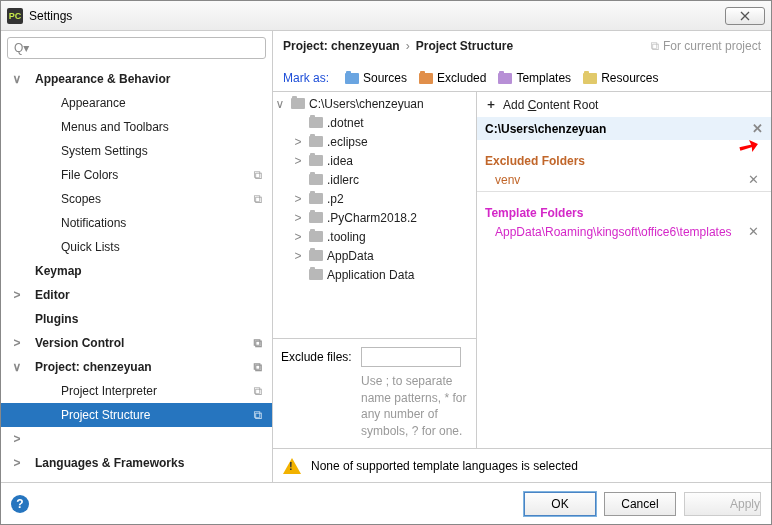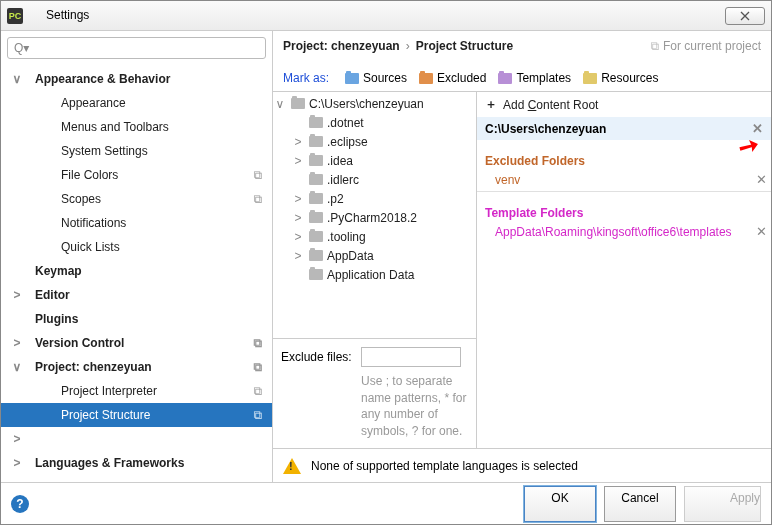--- a/index.html
+++ b/index.html
@@ -27,22 +27,22 @@
       height: 30px;
       background: linear-gradient(#fafafa, #ececec);
       border-bottom: 1px solid #ccc;
       display: flex;
       align-items: center;
       padding: 0 6px;
       justify-content: space-between;
     }
     .titlebar-left {
       display: flex;
-      align-items: flex-start;
-      gap: 23px;
+      align-items: center;
+      gap: 6px;
     }
     .app-icon {
       width: 16px;
       height: 16px;
       background: #333;
       display: flex;
       align-items: center;
       justify-content: center;
       font-size: 9px;
       color: #c6e84a;
@@ -202,21 +202,21 @@
       display: flex;
       align-items: center;
     }
     .add-root { color: #222; font-weight: normal; cursor:default; }
     .plus { font-weight: bold; margin-right: 6px; }
     .content-root-row { background: #e8f2fb; font-weight: bold; justify-content: space-between;}
     .xbtn { color: #888; cursor: default; font-size: 13px; }
     .heading { font-weight: bold; padding: 14px 8px 2px; }
     .excluded-h { color: #c1662a; }
     .template-h { color: #d427c8; }
-    .item-row { padding: 2px 4px 2px 18px; display:flex; justify-content:space-between; align-items:center; }
+    .item-row { padding: 2px 12px 2px 18px; display:flex; justify-content:space-between; align-items:center; }
     .item-row.exc { color: #c1662a; border-bottom:1px solid #e0e0e0; padding-bottom:4px; }
     .item-row.tpl { color: #d427c8; }
     .warning {
       border-top: 1px solid #ccc;
       height: 34px;
       display: flex;
       align-items: center;
       padding: 0 10px;
       gap: 10px;
     }
@@ -242,21 +242,21 @@
       gap: 8px;
     }
     .help-ico {
       width: 18px; height:18px; border-radius:50%;
       background:#2675bf; color:#fff;
       display:flex;align-items:center;justify-content:center;
       font-weight:bold;font-size:12px;
     }
     .spacer { flex:1; }
     .btn {
-      height: 36px; min-width: 72px;
+      height: 24px; min-width: 72px;
       border: 1px solid #9a9a9a;
       background: linear-gradient(#fdfdfd,#ececec);
       text-align: center;
       line-height: 22px;
       cursor: default;
     }
     .btn.primary { border: 1px solid #4a84c4; outline:1px solid #7fb3e0;}
     .btn.disabled { color:#aaa; border-color:#ccc;padding-left:45px; }
     .red-arrow {
       position:absolute;

